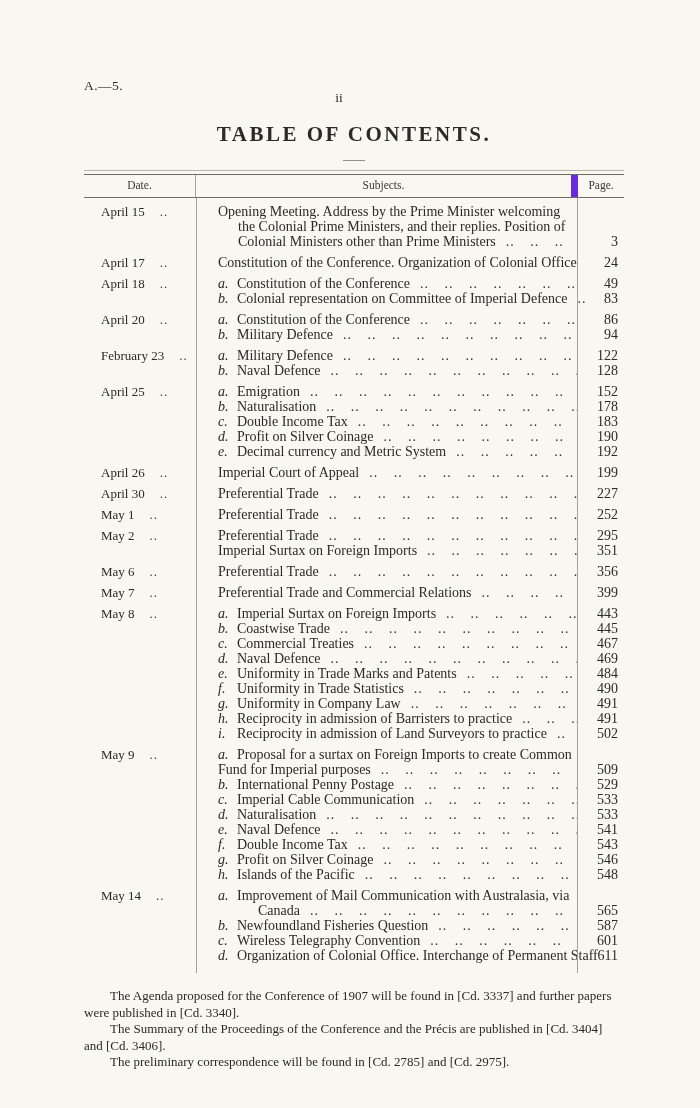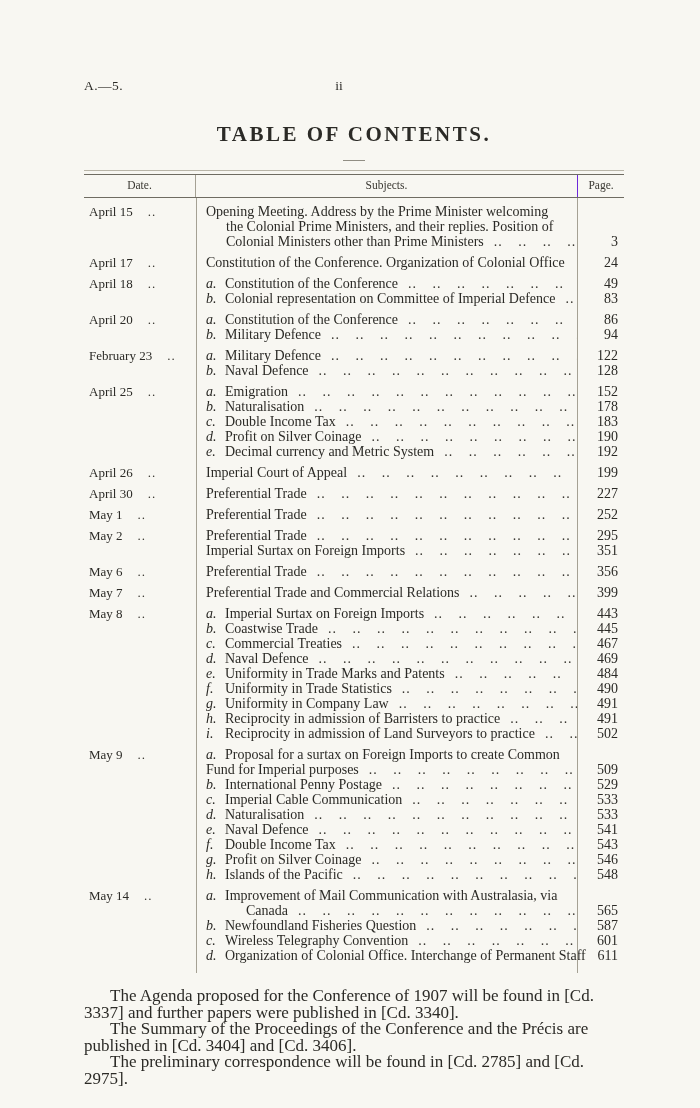--- a/index.html
+++ b/index.html
@@ -6,49 +6,49 @@
   body{
     width:700px;height:1108px;
     background:#f7f6f1;
     color:#2b2a26;
     font-family:"Liberation Serif", serif;
     overflow:hidden;
   }
   .sheet{box-sizing:border-box;width:700px;height:1108px;padding:78px 76px 0 84px;background:#f8f7f2;}
   .pagehead{position:relative;font-size:13.5px;height:20px;}
   .pagehead .ref{position:absolute;left:0;top:0;letter-spacing:.5px;}
-  .pagehead .folio{position:absolute;left:0;right:30px;top:0;text-align:center;}
+  .pagehead .folio{position:absolute;left:0;right:30px;top:12px;text-align:center;}
   h1.title{margin:24px 0 0;text-align:center;font-size:21px;letter-spacing:2.5px;font-weight:700;}
   .titlerule{width:22px;border-top:1px solid #918e84;margin:13px auto 0;}
   h2.subtitle{margin:11px 0 0;text-align:center;font-size:14.5px;letter-spacing:1.3px;font-weight:400;}
 
   .toc{margin-top:13px;position:relative;}
   .toc::before{content:"";position:absolute;left:0;right:0;top:-4px;border-top:1px solid #b9b5a8;}
   .thead{display:flex;border-top:1px solid #6f6c62;border-bottom:1px solid #6f6c62;font-size:11.5px;color:#3a3832;justify-content:space-between;}
   .th-date{width:112px;text-align:center;padding:4px 0 6px;border-right:1px solid #a5a194;box-sizing:border-box;}
-  .th-subj{flex:1;text-align:center;padding:4px 0 6px;border-right:1px solid #6d28d9;box-sizing:border-box;}
+  .th-subj{flex:1;text-align:center;padding:4px 0 6px;border-right:7px solid #6d28d9;box-sizing:border-box;}
   .th-page{width:46px;text-align:center;padding:4px 0 6px;box-sizing:border-box;}
 
   .tbody{position:relative;padding-bottom:10px;}
   .vrule{position:absolute;top:0;bottom:0;width:1px;background:#a5a194;}
   .vrule-left{left:112px;}
   .vrule-right{right:46px;}
 
-  .trow{display:flex;}
+  .trow{display:flex;margin-left:12px;}
   .dcell{width:112px;box-sizing:border-box;display:flex;padding:6px 10px 0 5px;font-size:13px;line-height:15px;white-space:nowrap;}
   .ddots{margin-left:15px;letter-spacing:1px;color:#3a3832;}
   .lines{flex:1;display:flex;flex-direction:column;padding-top:6px;min-width:0;}
   .line{display:flex;line-height:15px;font-size:14px;min-width:0;}
   .lcontent{flex:1;display:flex;min-width:0;padding-left:10px;box-sizing:border-box;}
   .lab{display:inline-block;width:19px;flex:none;font-style:italic;}
   .txt{flex:none;white-space:nowrap;}
   .leader{flex:1;min-width:0;overflow:hidden;white-space:nowrap;letter-spacing:1px;word-spacing:11px;padding:0 8px 0 10px;color:#3a3832;}
   .pcell{width:46px;flex:none;text-align:right;padding-right:6px;box-sizing:border-box;}
 
-  .footnotes{margin-top:15px;font-size:17px;line-height:16.5px;}
+  .footnotes{margin-top:15px;font-size:13px;line-height:16.5px;}
   .footnotes p{margin:0;text-indent:26px;}
 </style>
 </head>
 <body>
 
 <div class="sheet">
   <div class="pagehead">
     <span class="ref">A.—5.</span>
     <span class="folio">ii</span>
   </div>

